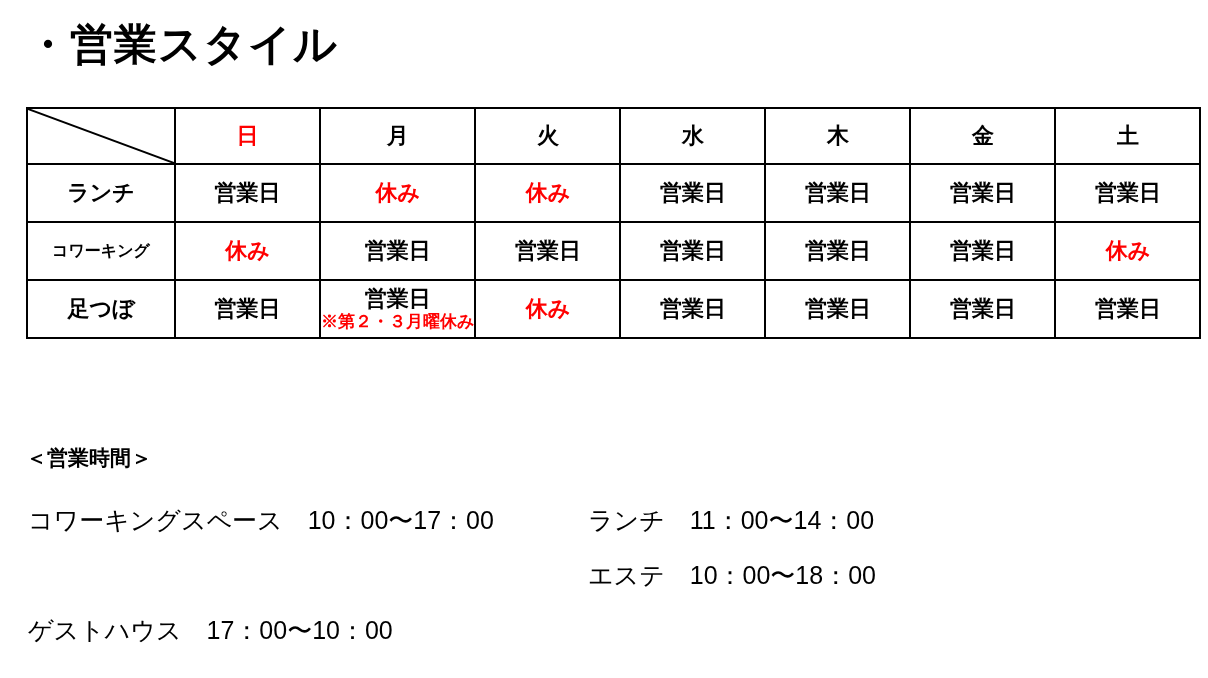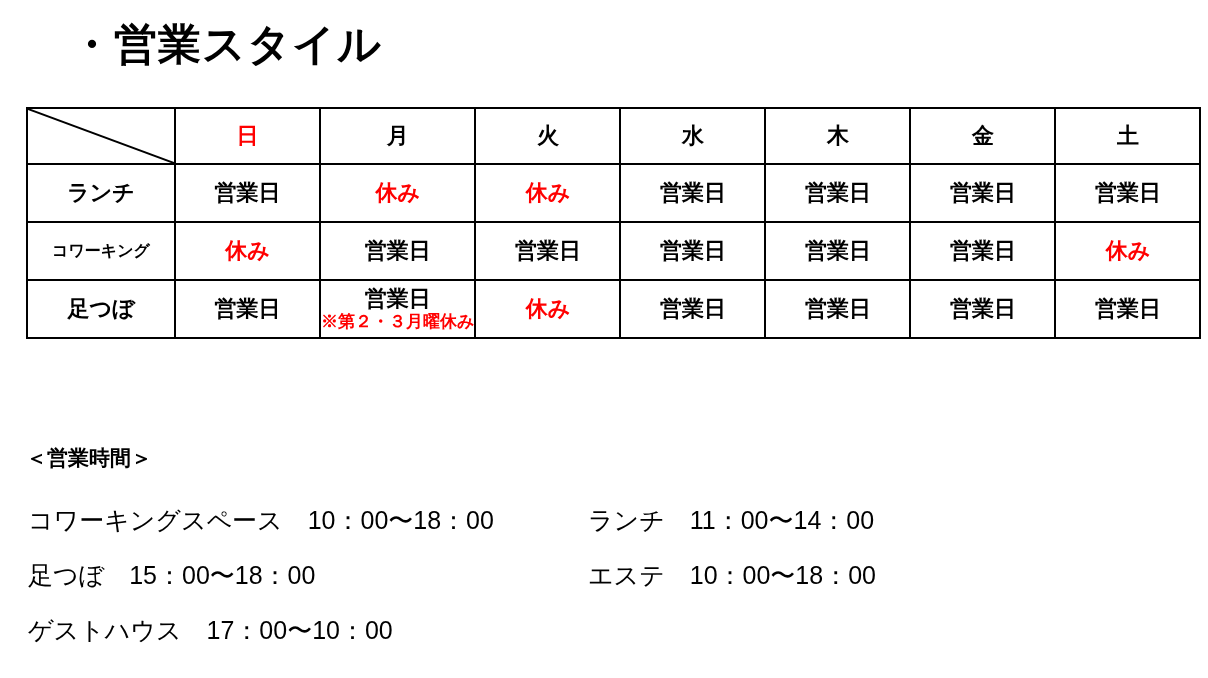--- a/index.html
+++ b/index.html
@@ -22,21 +22,20 @@
     box-sizing: border-box;
   }
   .heading {
     position: absolute;
     left: 26px;
     top: 16px;
     font-size: 43px;
     font-weight: 600;
     letter-spacing: 1px;
     white-space: nowrap;
-    margin-left: 44px;
   }
   .schedule-table {
     position: absolute;
     left: 26px;
     top: 107px;
     border-collapse: collapse;
     table-layout: fixed;
   }
   .schedule-table td, .schedule-table th {
     border: 2px solid #000000;
@@ -179,19 +178,18 @@
         <td class="col-day cell-open">営業日</td>
         <td class="col-day cell-open">営業日</td>
         <td class="col-day cell-open">営業日</td>
       </tr>
 
 
     </tbody>
   </table>
 
   <div class="hours-title">＜営業時間＞</div>
-  <div class="hours-line hl-1">コワーキングスペース　10：00〜18：00</div>
+  <div class="hours-line hl-1">コワーキングスペース　10：00〜17：00</div>
   <div class="hours-line hl-2">ランチ　11：00〜14：00</div>
-  <div class="hours-line hl-3">足つぼ　15：00〜18：00</div>
   <div class="hours-line hl-4">エステ　10：00〜18：00</div>
   <div class="hours-line hl-5">ゲストハウス　17：00〜10：00</div>
 
 </div>
 
 </body></html>

